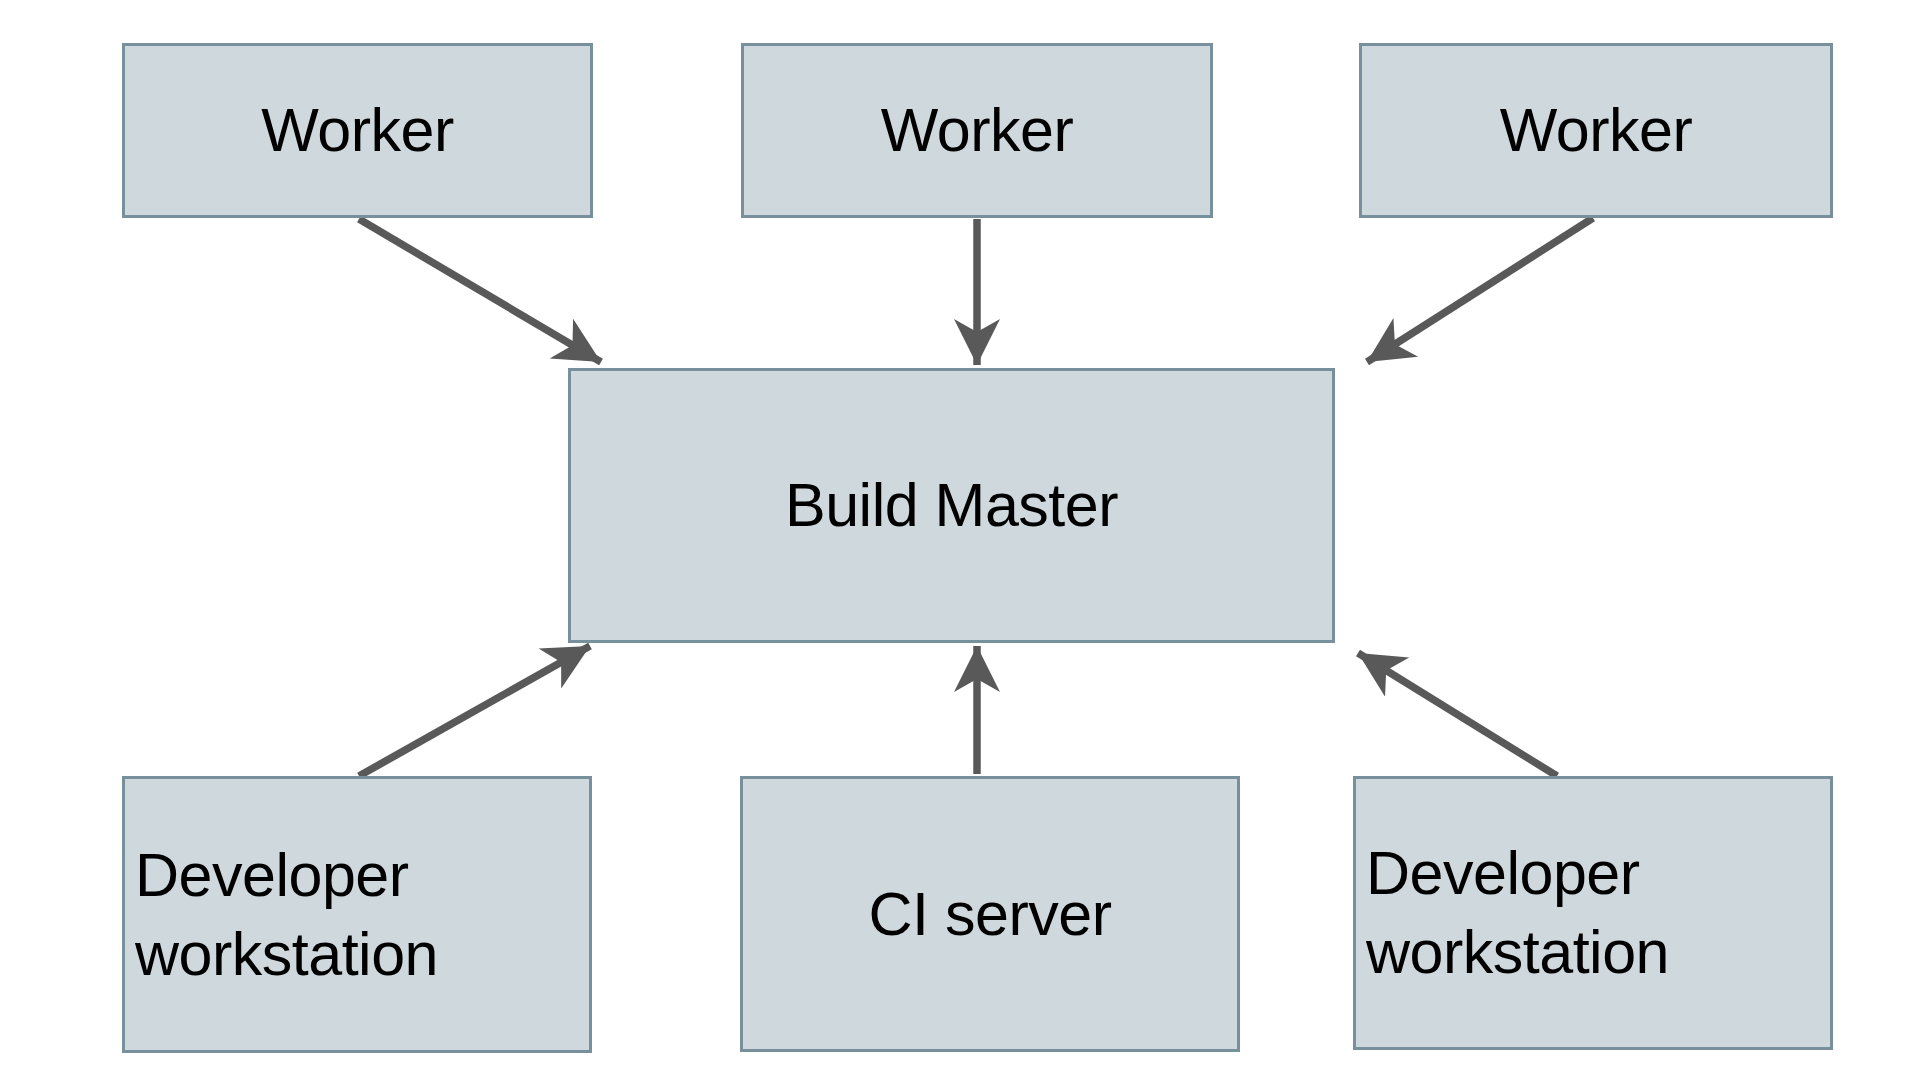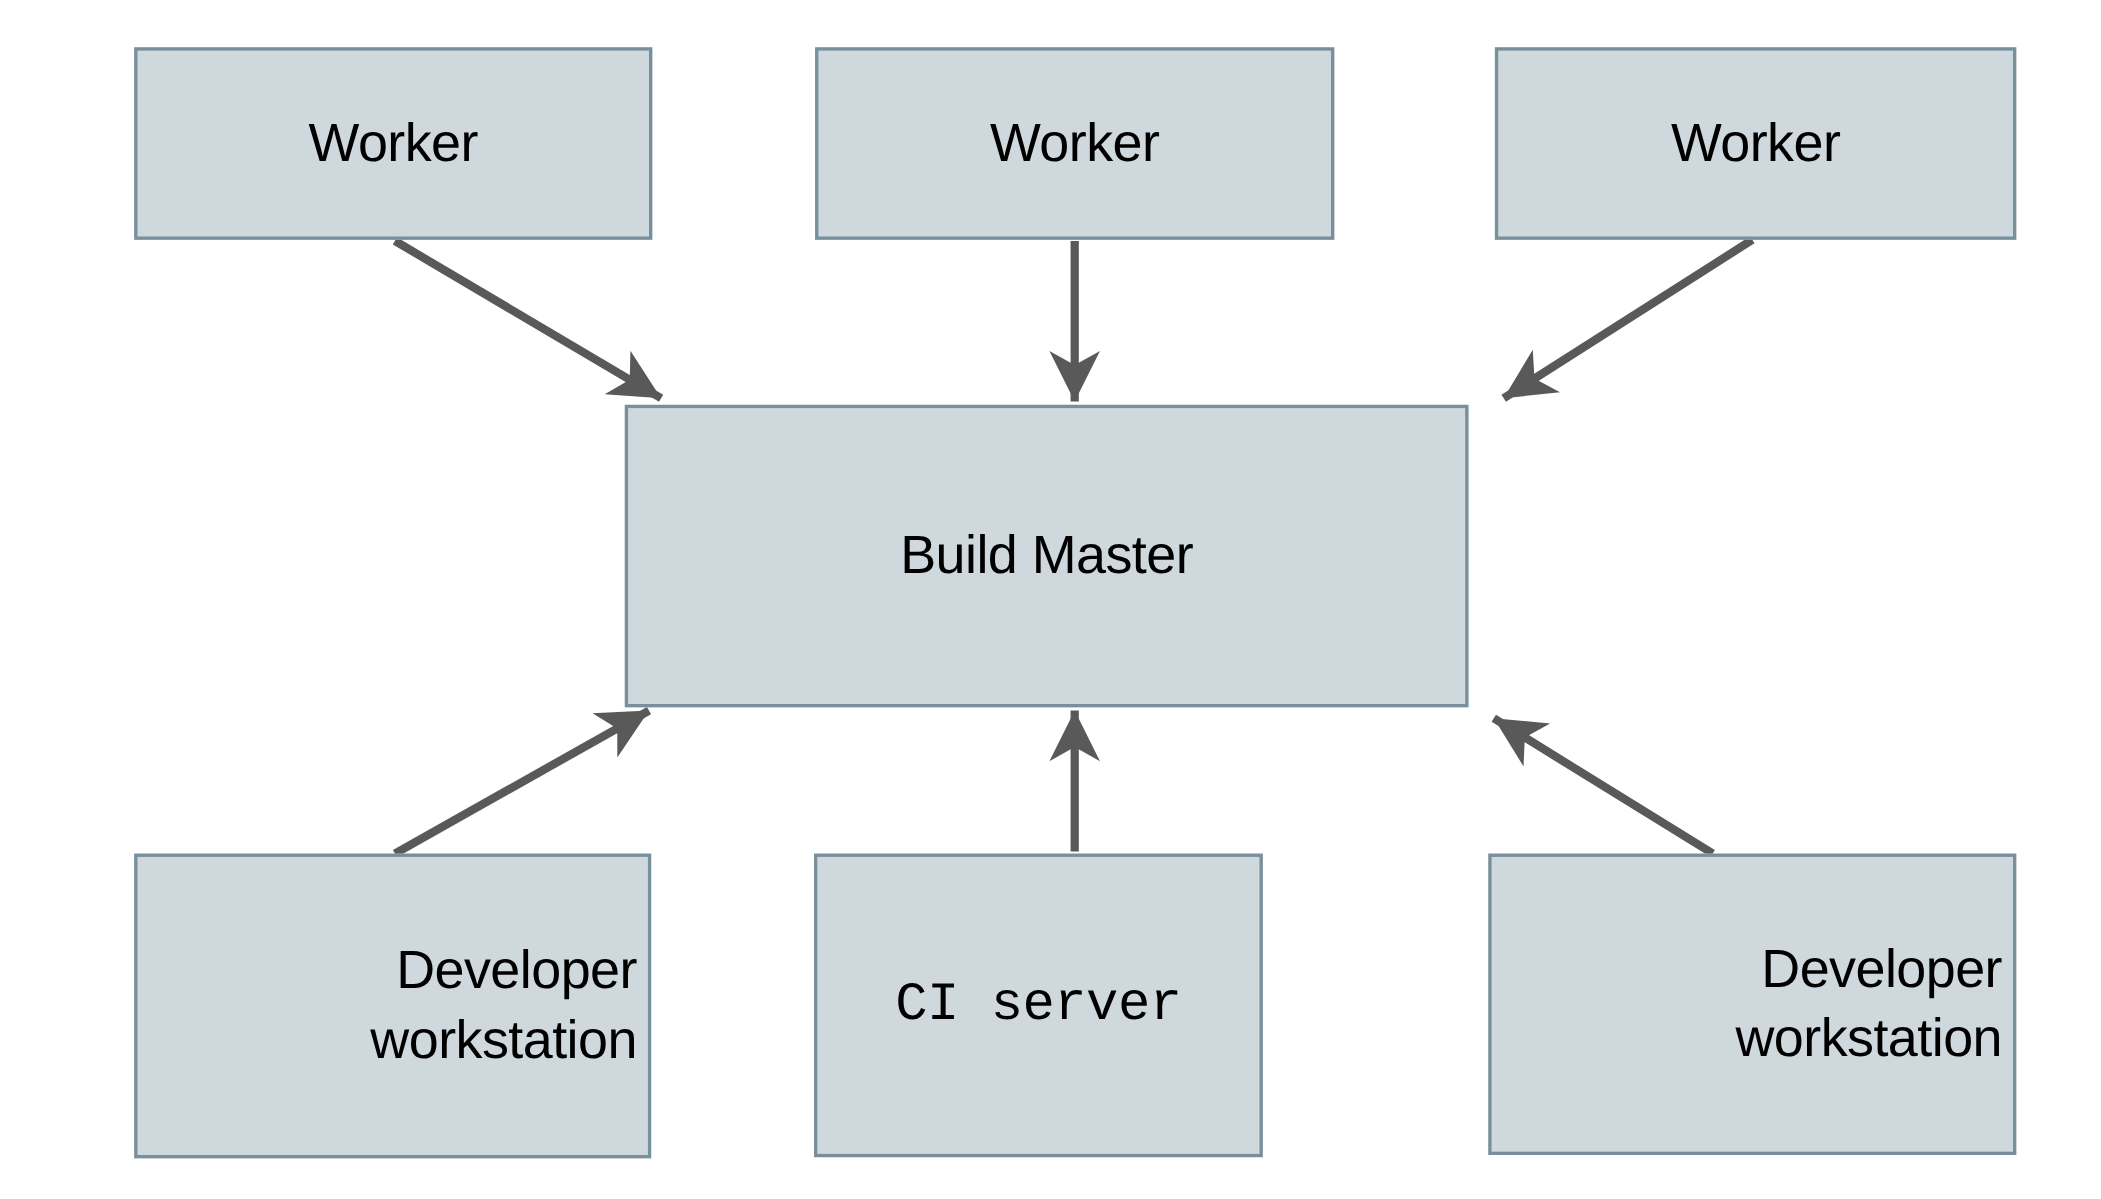--- a/index.html
+++ b/index.html
@@ -18,34 +18,34 @@
     background: var(--page-bg);
     font-family: "Liberation Sans", sans-serif;
   }
   .node {
     position: absolute;
     background: var(--node-fill);
     border: 3px solid var(--node-border);
     display: flex;
     align-items: center;
     justify-content: center;
-    text-align: right;
+    text-align: left;
     color: var(--text-color);
-    font-size: 49px;
+    font-size: 61px;
     line-height: 1.29;
     letter-spacing: -0.5px;
   }
   .node .label { display: block; padding: 0 10px; }
   
   .n-worker-1      { left: 122px;  top: 43px;  width: 471px; height: 175px; }
   .n-worker-2      { left: 741px;  top: 43px;  width: 472px; height: 175px; }
   .n-worker-3      { left: 1359px; top: 43px;  width: 474px; height: 175px; }
   .n-build-master  { left: 568px;  top: 368px; width: 767px; height: 275px; }
   .n-dev-left      { left: 122px;  top: 776px; width: 470px; height: 277px; }
-  .n-ci-server     { left: 740px;  top: 776px; width: 408px; height: 276px; font-family: Liberation Mono, monospace; }
+  .n-ci-server     { left: 740px;  top: 776px; width: 500px; height: 276px; }
   .n-dev-right     { left: 1353px; top: 776px; width: 480px; height: 274px; }
 
   svg.arrows {
     position: absolute;
     inset: 0;
     width: 1910px;
     height: 1090px;
     pointer-events: none;
   }
   svg.arrows line {

